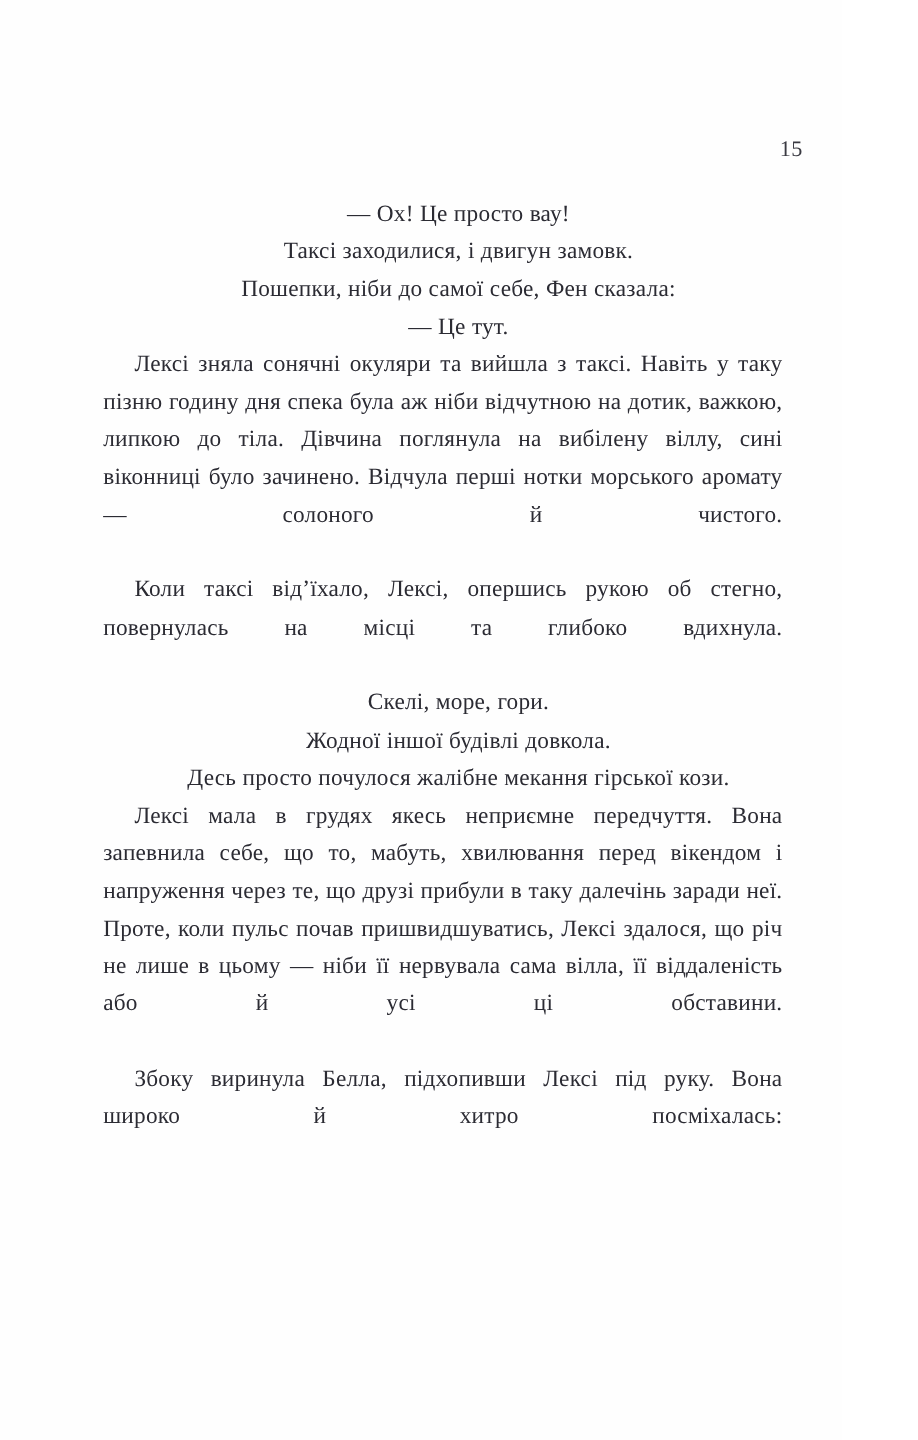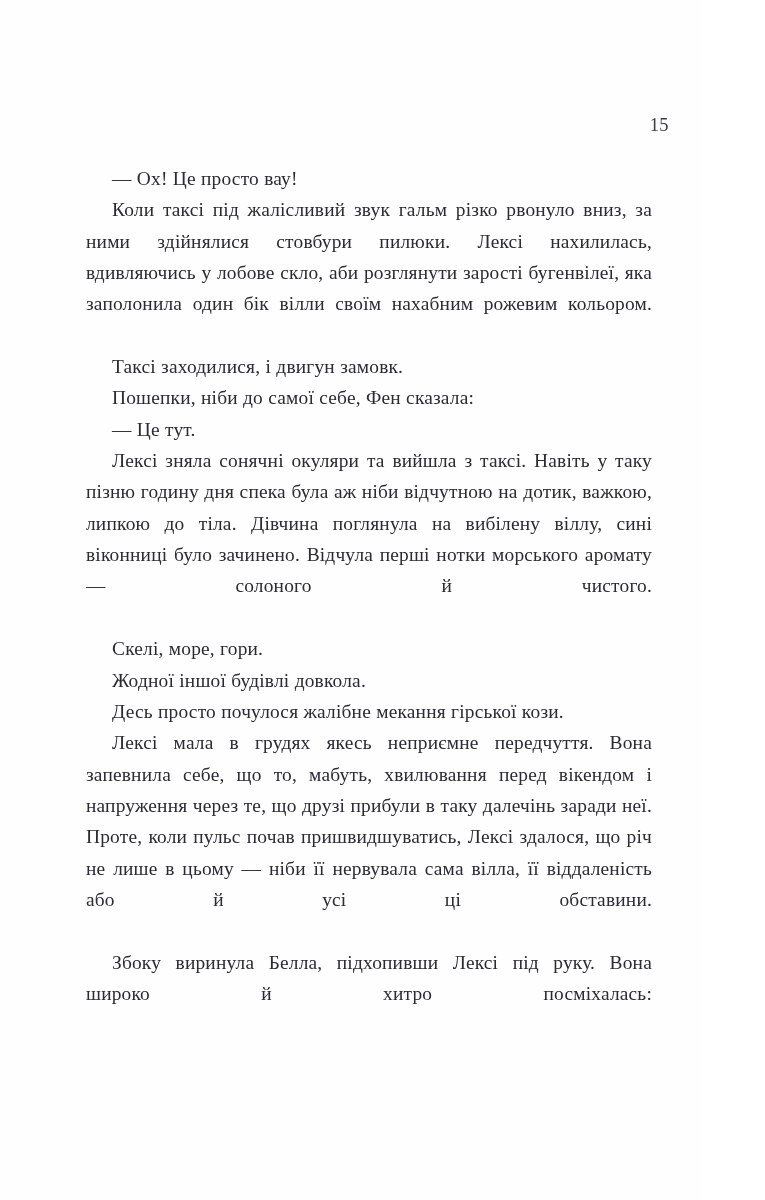--- a/index.html
+++ b/index.html
@@ -75,42 +75,42 @@
 
   
   p.para:after {
     content: "";
     display: inline-block;
     width: 100%;
   }
 
   
   p.para.single {
-    text-align: left;
+    text-align: center;
   }
   p.para.single:after { content: none; display: none; }
 
 </style>
 </head>
 <body>
 
 <div class="page">
 
   <div class="folio-area">
     <div class="folio">15</div>
   </div>
 
   <div class="textblock">
 
     <p class="para dialogue single">— Ох! Це просто вау!</p>
-    <p class="para">Коли таксі під жалісливий звук гальм різко рвонуло вниз, за ними здійнялися стовбури пилюки. Лексі нахилилась, вдивляючись у лобове скло, аби розглянути зарості бугенвілеї, яка заполонила один бік вілли своїм нахабним рожевим кольором.</p>
     <p class="para single">Таксі заходилися, і двигун замовк.</p>
     <p class="para single">Пошепки, ніби до самої себе, Фен сказала:</p>
     <p class="para dialogue single">— Це тут.</p>
     <p class="para">Лексі зняла сонячні окуляри та вийшла з таксі. Навіть у таку пізню годину дня спека була аж ніби відчутною на дотик, важкою, липкою до тіла. Дівчина поглянула на вибілену віллу, сині віконниці було зачинено. Відчула перші нотки морського аромату — солоного й чистого.</p>
+    <p class="para">Коли таксі від’їхало, Лексі, опершись рукою об стегно, повернулась на місці та глибоко вдихнула.</p>
     <p class="para single">Скелі, море, гори.</p>
     <p class="para single">Жодної іншої будівлі довкола.</p>
     <p class="para single">Десь просто почулося жалібне мекання гірської кози.</p>
     <p class="para">Лексі мала в грудях якесь неприємне передчуття. Вона запевнила себе, що то, мабуть, хвилювання перед вікендом і напруження через те, що друзі прибули в таку далечінь заради неї. Проте, коли пульс почав пришвидшуватись, Лексі здалося, що річ не лише в цьому — ніби її нервувала сама вілла, її віддаленість або й усі ці обставини.</p>
     <p class="para">Збоку виринула Белла, підхопивши Лексі під руку. Вона широко й хитро посміхалась:</p>
 
   </div>
 
 </div>
 

